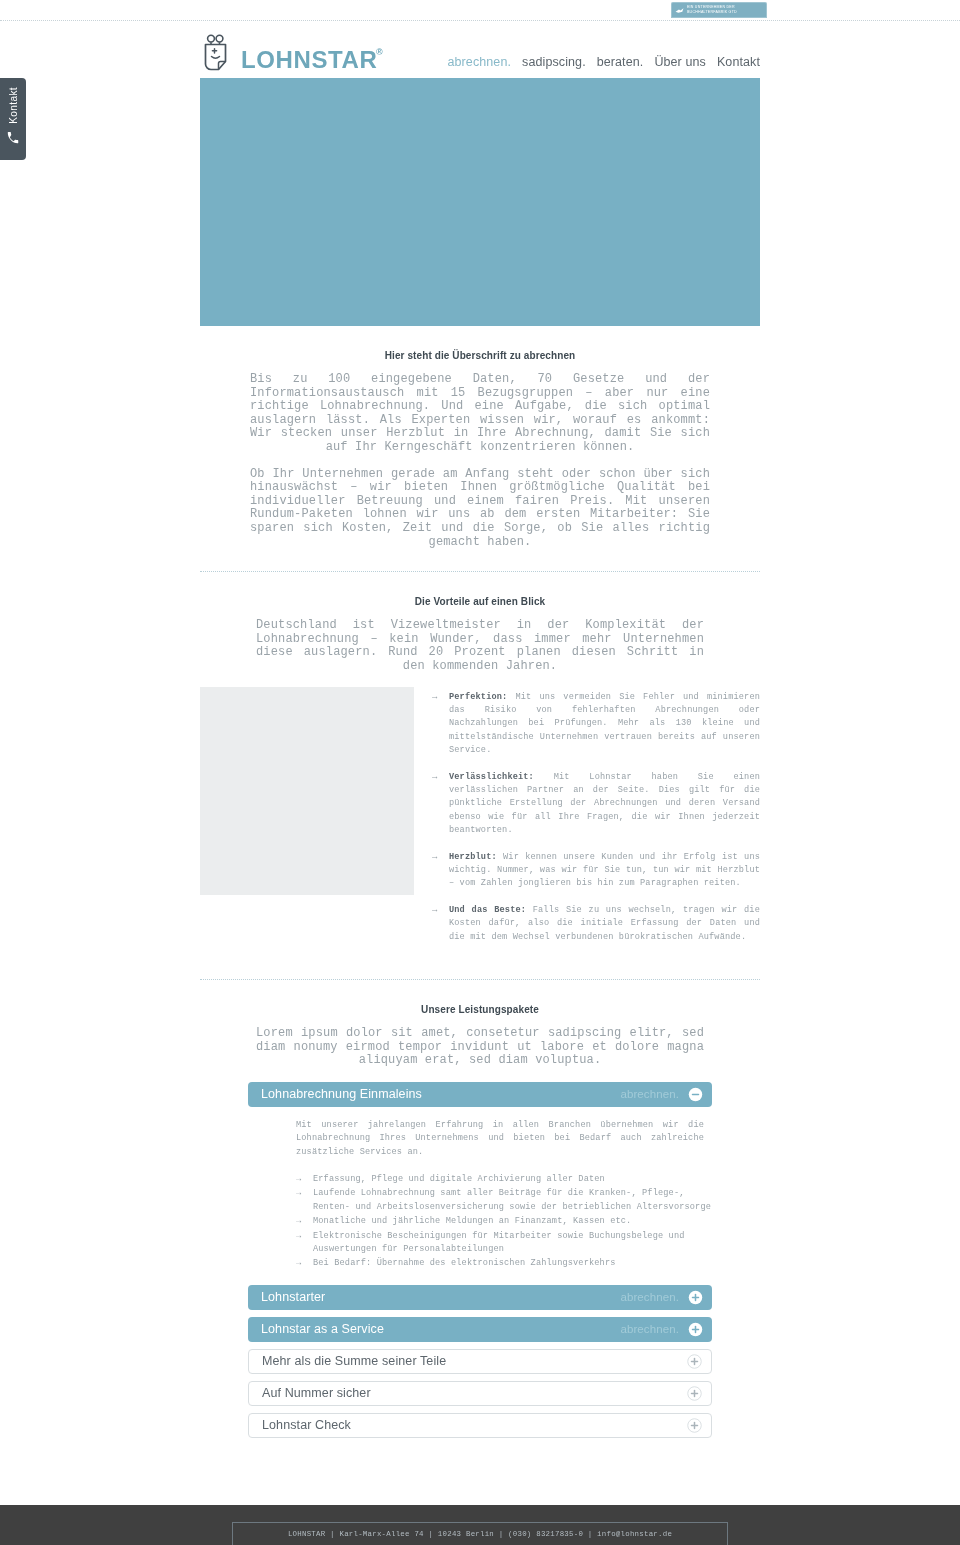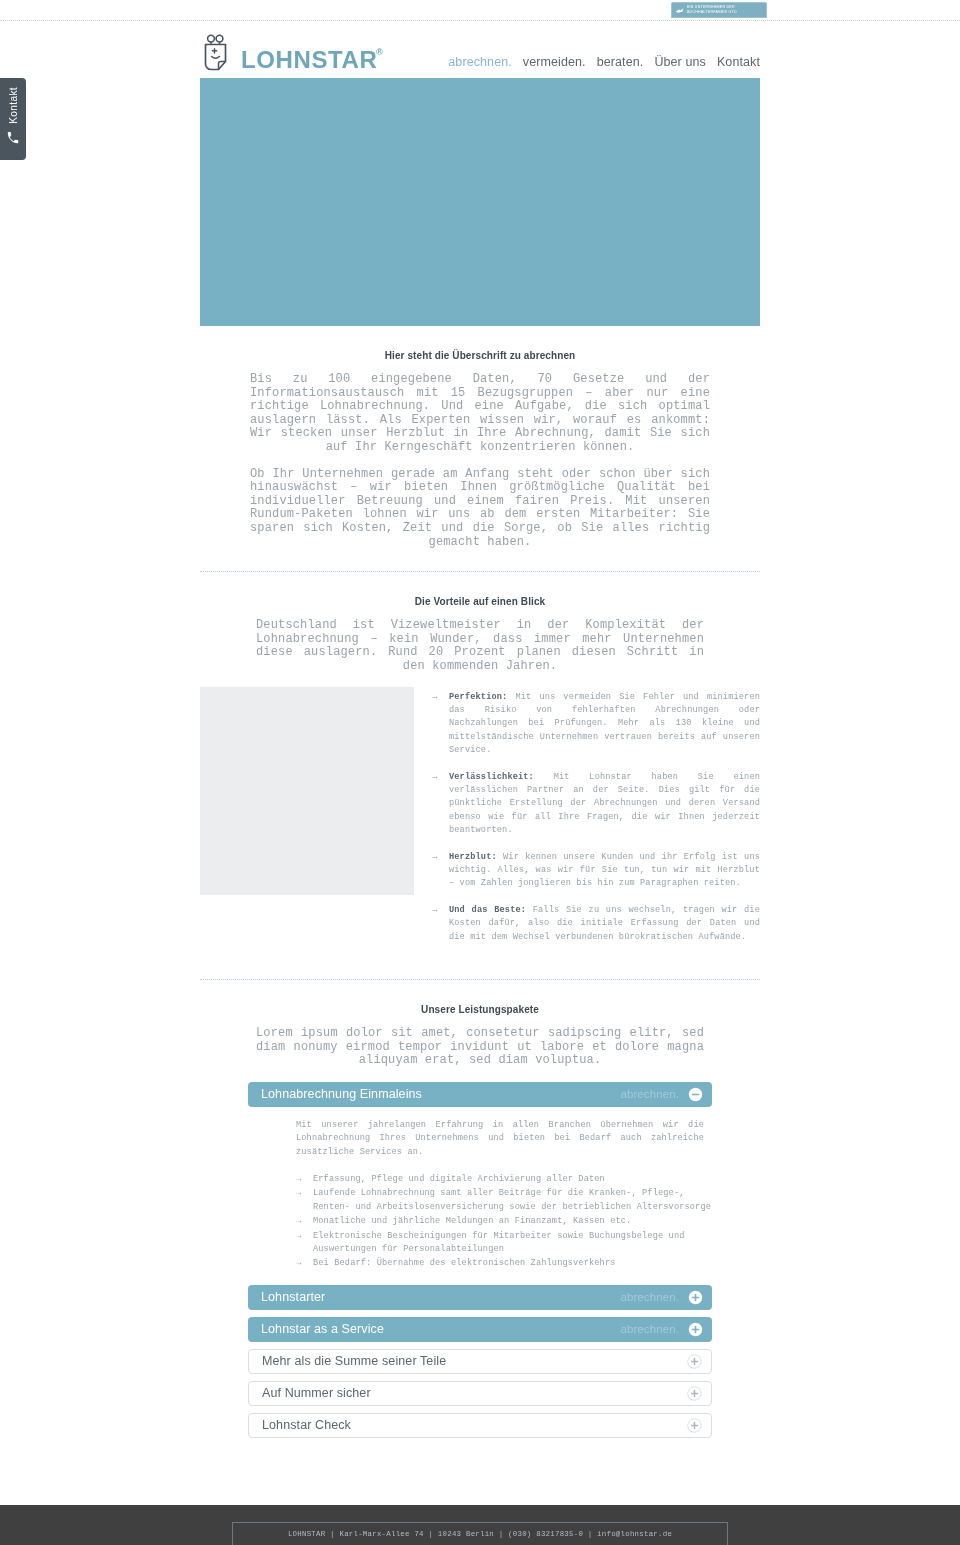--- a/index.html
+++ b/index.html
@@ -311,21 +311,21 @@
         <path d="M11 8.2 L11 11 M19.5 8.2 L19.5 11" stroke="#4a555e" stroke-width="1.6"></path>
         <path d="M5.5 10.5 h20 v17 l-7 8 H11 a5.5 5.5 0 0 1 -5.5 -5.5 Z" fill="none" stroke="#4a555e" stroke-width="1.7" stroke-linejoin="round"></path>
         <path d="M18.5 35.5 v-6 a2 2 0 0 1 2 -2 h5" fill="none" stroke="#4a555e" stroke-width="1.5"></path>
         <path d="M12.4 16.8 h4.2 M14.5 14.7 v4.2" stroke="#4a555e" stroke-width="1.5" stroke-linecap="round"></path>
         <path d="M11.5 22.5 q4 3.4 8 0" fill="none" stroke="#4a555e" stroke-width="1.5" stroke-linecap="round"></path>
       </svg>
       <span class="brand-text"><span>LOHNSTAR</span><sup>®</sup></span>
     </a>
     <nav class="main-nav">
       <a href="#" class="active">abrechnen.</a>
-      <a href="#">vermeiden.</a>
+      <a href="#">sadipscing.</a>
       <a href="#">beraten.</a>
       <a href="#">Über uns</a>
       <a href="#">Kontakt</a>
     </nav>
   </header>
 
   <div class="hero"></div>
 
   <section class="section">
     <h2 class="section-title">Hier steht die Überschrift zu abrechnen</h2>
@@ -348,21 +348,21 @@
           <span class="adv-body"><b class="adv-term">Perfektion:</b><span> Mit uns vermeiden Sie Fehler und minimieren das Risiko von fehlerhaften Abrechnungen oder Nachzahlungen bei Prüfungen. Mehr als 130 kleine und mittelständische Unternehmen vertrauen bereits auf unseren Service.</span></span>
         </div>
 
         <div class="adv-item">
           <span class="arrow-icon">→</span>
           <span class="adv-body"><b class="adv-term">Verlässlichkeit:</b><span> Mit Lohnstar haben Sie einen verlässlichen Partner an der Seite. Dies gilt für die pünktliche Erstellung der Abrechnungen und deren Versand ebenso wie für all Ihre Fragen, die wir Ihnen jederzeit beantworten.</span></span>
         </div>
 
         <div class="adv-item">
           <span class="arrow-icon">→</span>
-          <span class="adv-body"><b class="adv-term">Herzblut:</b><span> Wir kennen unsere Kunden und ihr Erfolg ist uns wichtig. Alles, was wir für Sie tun, tun wir mit Herzblut – vom Zahlen jonglieren bis hin zum Paragraphen reiten.</span></span>
+          <span class="adv-body"><b class="adv-term">Herzblut:</b><span> Wir kennen unsere Kunden und ihr Erfolg ist uns wichtig. Nummer, was wir für Sie tun, tun wir mit Herzblut – vom Zahlen jonglieren bis hin zum Paragraphen reiten.</span></span>
         </div>
 
         <div class="adv-item">
           <span class="arrow-icon">→</span>
           <span class="adv-body"><b class="adv-term">Und das Beste:</b><span> Falls Sie zu uns wechseln, tragen wir die Kosten dafür, also die initiale Erfassung der Daten und die mit dem Wechsel verbundenen bürokratischen Aufwände.</span></span>
         </div>
 
       </div>
     </div>
   </section>

